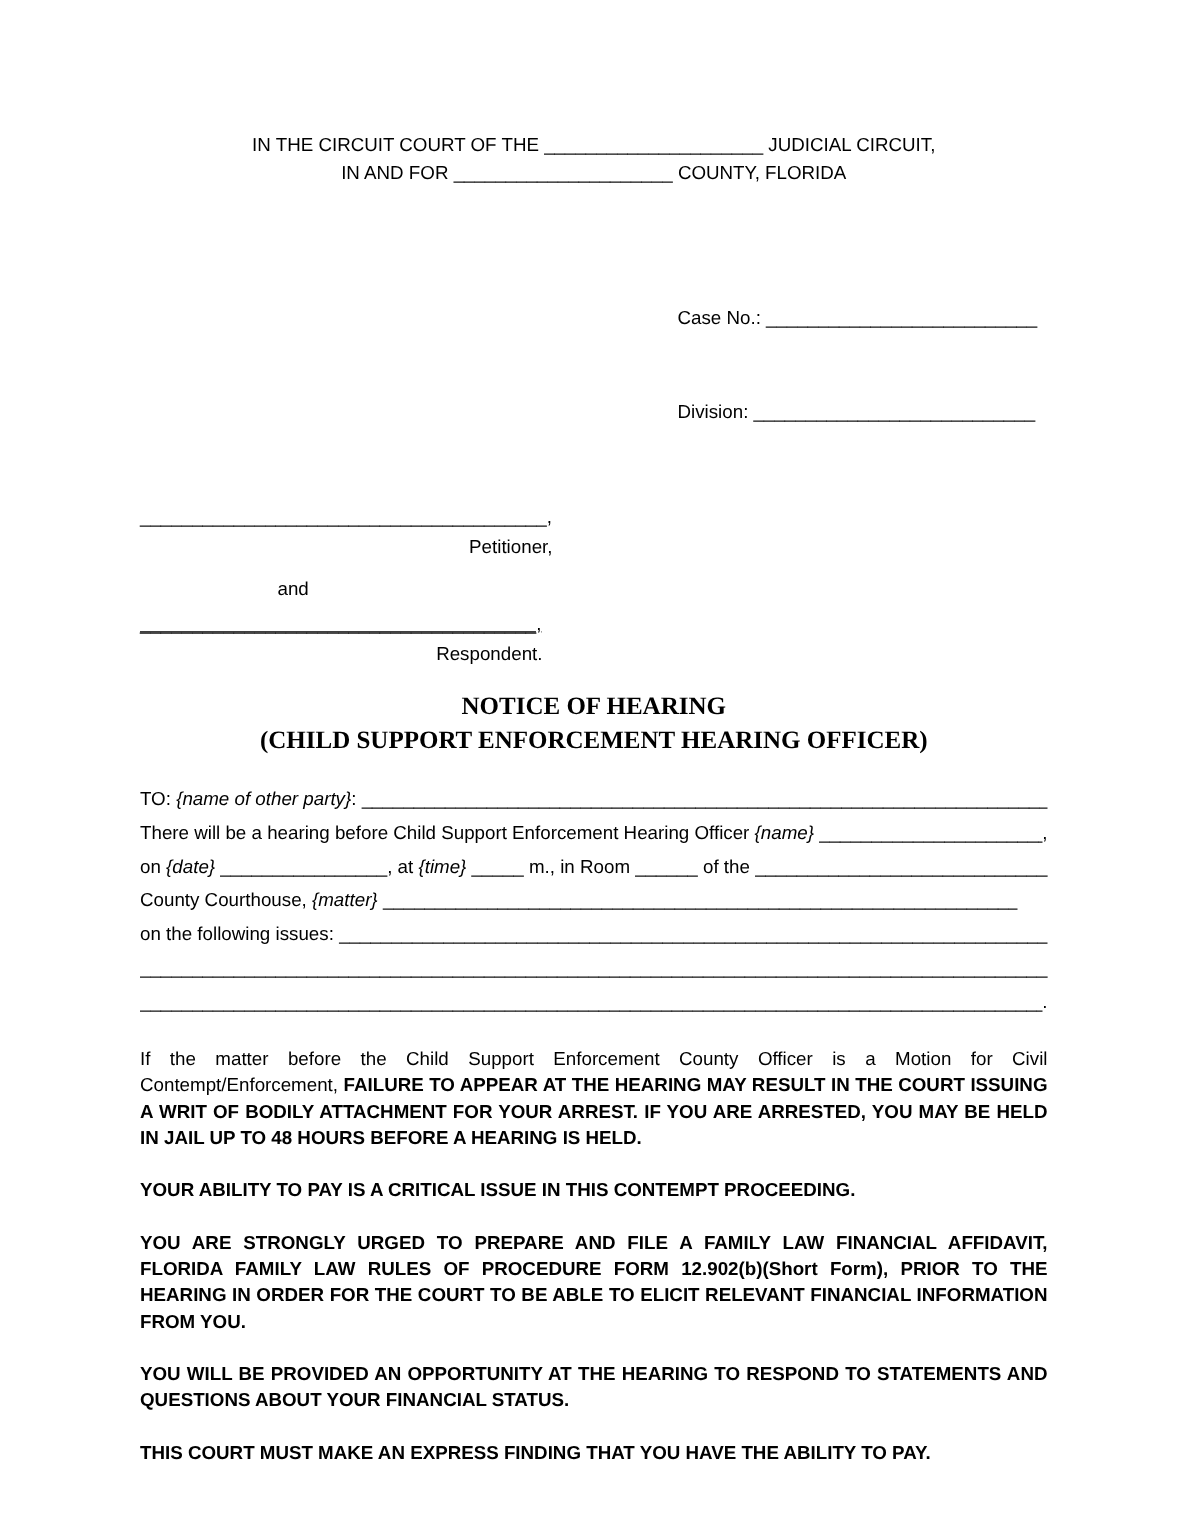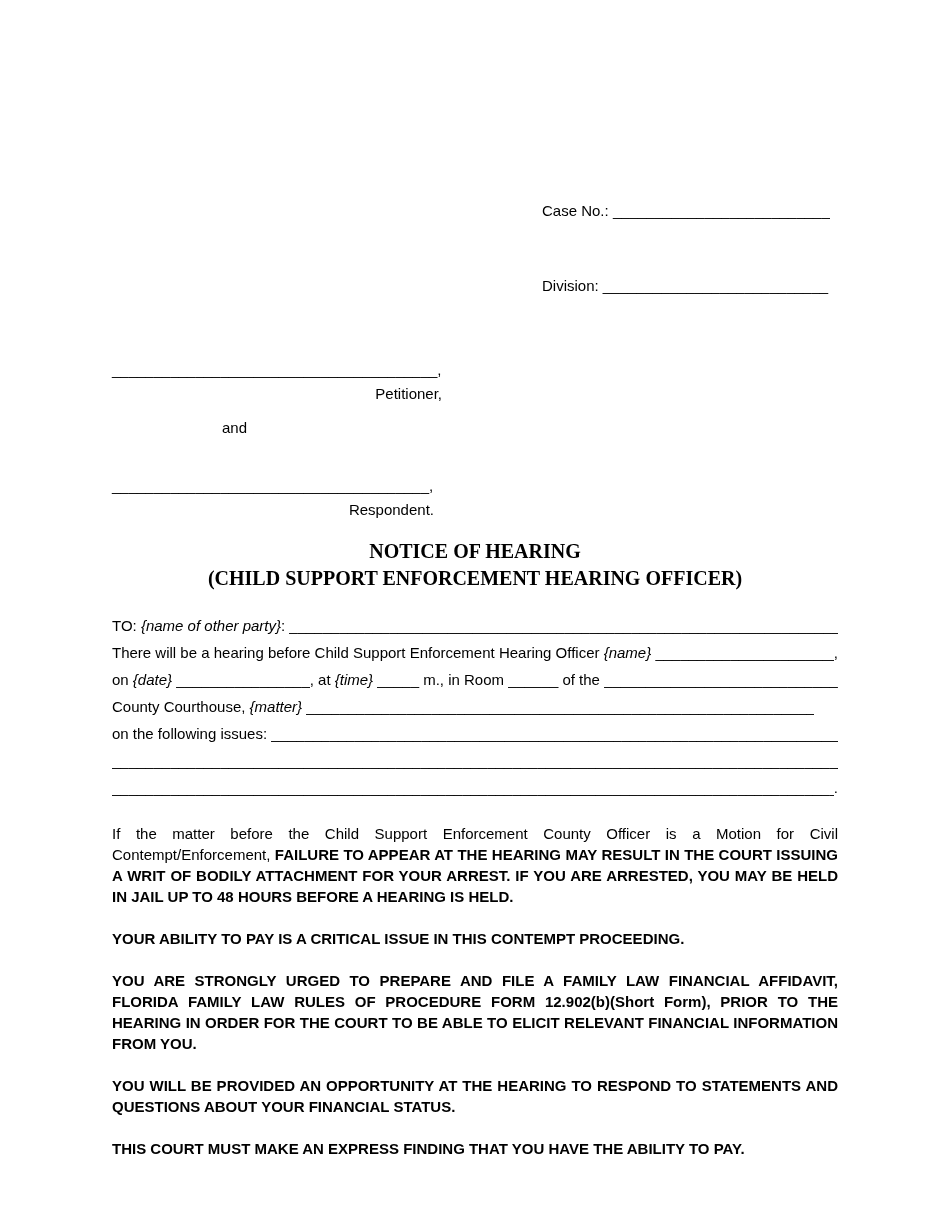--- a/index.html
+++ b/index.html
@@ -13,40 +13,44 @@
     font-size:15px; color:#000;
   }
   .center { text-align:center; }
   .header { line-height:22px; }
   .case-block { margin-top:42px; margin-left:430px; line-height:25px; white-space:pre; }
   .caption { margin-top:10px; }
   .caption .line { line-height:24px; }
   .pet-label { width:330px; text-align:right; line-height:24px; }
   .resp-label { width:322px; text-align:right; line-height:24px; }
   .and-line { margin-left:110px; margin-top:10px; line-height:24px; }
-  .resp-blank { margin-top:34px; }
+  .resp-blank { margin-top:4px;text-decoration:underline; }
   .title { margin-top:16px; line-height:27px; font-family:"Liberation Serif", serif; font-weight:bold; font-size:20px; }
   .hearing { margin-top:20px; }
   .hearing .hline { line-height:27px; }
   .fx { display:flex; align-items:baseline; }
   .fx .lead { flex:0 0 auto; white-space:pre; }
   .fx .grow { flex:1 1 0; min-width:0; overflow:hidden; white-space:pre; }
   .fx .tail { flex:0 0 auto; }
   .stop-short { margin-right:24px; }
   .it { font-style:italic; }
   .b  { font-weight:bold; }
   .paras p { margin-top:21px; line-height:21px; }
   .paras p.first { margin-top:22px; }
   .just { text-align:justify; }
 </style>
 </head>
 <body>
 
 <div class="page">
 
+  <div class="header center">
+    <div><span>IN THE CIRCUIT COURT OF THE </span><span>_____________________</span><span> JUDICIAL CIRCUIT,</span></div>
+    <div><span>IN AND FOR </span><span>_____________________</span><span> COUNTY, FLORIDA</span></div>
+  </div>
 
   <div class="case-block">
     <div><span>Case No.: </span><span>__________________________</span></div>
     <div><span>Division: </span><span>___________________________</span></div>
   </div>
 
   <div class="caption">
     <div class="line"><span>_______________________________________,</span></div>
     <div class="pet-label">Petitioner,</div>
     <div class="and-line">and</div>

